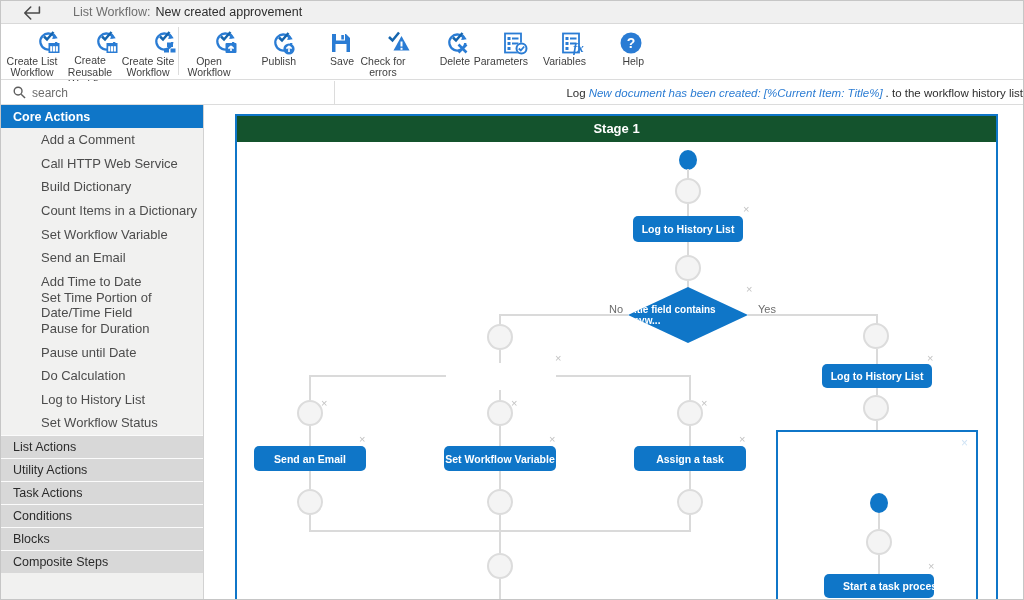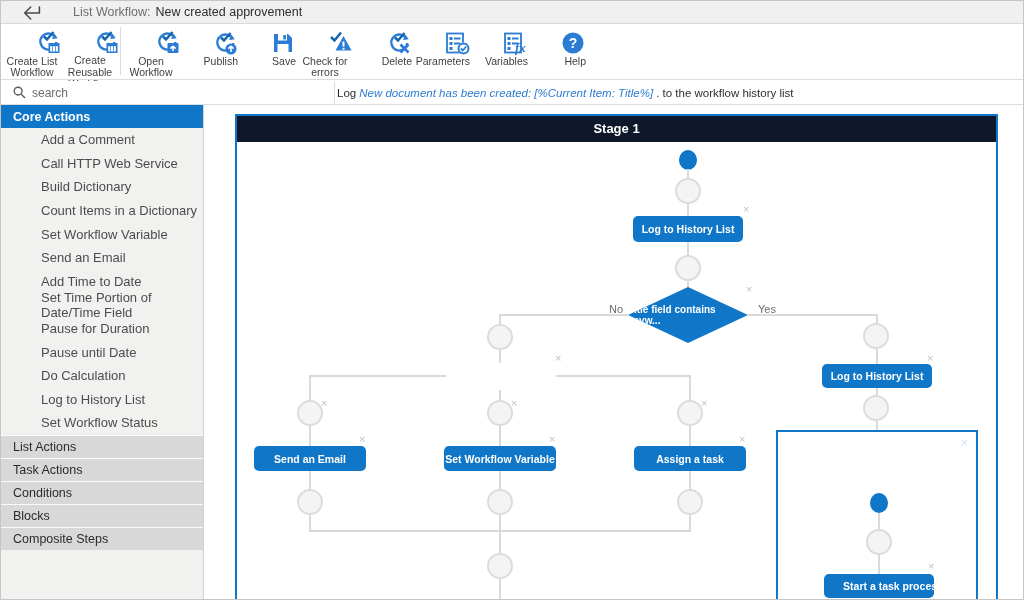--- a/index.html
+++ b/index.html
@@ -20,33 +20,33 @@
   .rb-item { display:flex; flex-direction:column; align-items:flex-end; padding-top:4px; cursor:pointer; }
   .rb-icon { height:27px; display:flex; align-items:center; justify-content:center; }
   .rb-label { font-size:10.5px; line-height:1.12; color:#3f3f3f; text-align:center; white-space:pre-line; }
 
   
   .subrow { position:absolute; left:0; top:80px; width:100%; height:24px; }
   .searchbox { position:absolute; left:0; top:0; width:334px; height:24px; border-right:1px solid #dcdcdc; border-bottom:1px solid #dcdcdc; display:flex; align-items:center; background:#fff; }
   .searchbox svg { margin:0 6px 0 12px; }
   .searchbox input { border:none; outline:none; flex:1; font-size:12px; color:#14532d; font-family:Liberation Sans, sans-serif; }
   .searchbox input::placeholder { color:#6d6d6d; }
-  .statusline { position:absolute; left:332px; top:0; right:0; height:24px; border-bottom:1px solid #dcdcdc; display:flex; align-items:center; padding-left:4px; font-size:11.5px; color:#2e2e2e; white-space:nowrap; overflow:hidden; }
+  .statusline { position:absolute; left:332px; top:0; right:0; height:24px; border-bottom:1px solid #dcdcdc; display:flex; align-items:center; padding-left:4px; font-size:11.5px; color:#2e2e2e; white-space:nowrap; overflow:hidden;justify-content:flex-end; }
   .statusline .lnk { color:#2b7cd3; margin:0 3px;font-style:italic; }
 
   
   .sidebar { position:absolute; left:0; top:104px; width:203px; bottom:0; background:#f1f1f0; border-right:1px solid #d2d2d2; overflow:hidden; }
   .cat-active { height:23px; background:#0f76c8; color:#fff; font-size:12.5px; font-weight:bold; display:flex; align-items:center; padding-left:12px; cursor:pointer; }
   .sb-item { height:23.6px; display:flex; align-items:center; padding-left:40px; font-size:13px; color:#4c4c4c; cursor:pointer; }
   .sb-cat { height:23px; background:#d8d8d8; color:#2b2b2b; font-size:12.5px; display:flex; align-items:center; padding-left:12px; border-top:1px solid #fbfbfb; cursor:pointer; }
 
   
   .canvas { position:absolute; left:204px; top:104px; right:0; bottom:0; background:#fff; overflow:hidden; }
   .stage { position:absolute; left:30px; top:9px; width:763px; height:487px; border:2px solid #0f76c8; background:#fff; overflow:hidden; }
-  .stage-header { position:absolute; left:-2px; top:-2px; width:763px; height:28px; background:#0f172a; color:#fff; font-size:13px; font-weight:bold; display:flex; align-items:center; justify-content:center; }
+  .stage-header { position:absolute; left:-2px; top:-2px; width:763px; height:28px; background:#14532d; color:#fff; font-size:13px; font-weight:bold; display:flex; align-items:center; justify-content:center; }
 
   .vline,.hline { position:absolute; background:#dadada; }
   .node-circle { position:absolute; width:26px; height:26px; border-radius:50%; background:#f4f4f4; border:2px solid #dcdcdc; }
   .start-node { position:absolute; width:18px; height:20px; border-radius:50%; background:#0f76c8; }
   .wf-btn { position:absolute; background:#0f76c8; color:#fff; font-weight:bold; font-size:10.5px; border-radius:5px; display:flex; align-items:center; justify-content:center; white-space:nowrap; cursor:pointer; }
   .del { position:absolute; color:#c2c2c2; font-size:11px; line-height:10px; cursor:pointer; }
   .branch-lbl { position:absolute; font-size:11px; color:#6c6c6c; }
   .diamond { position:absolute; left:391px; top:171px; width:120px; height:56px; background:#0f76c8; clip-path:polygon(50% 0,100% 50%,50% 100%,0 50%); display:flex; align-items:center; justify-content:center; color:#fff; font-size:10px; font-weight:bold; cursor:pointer; }
   .plus-circle { width:15px; height:15px; border-radius:50%; background:rgba(255,255,255,.3); color:#fff; font-size:11px; font-weight:bold; display:flex; align-items:center; justify-content:center; margin-left:7px; }
   .loopbox { position:absolute; left:539px; top:314px; width:202px; height:172px; border:2px solid #0f76c8; background:#fff; }
@@ -92,20 +92,33 @@
               <path d="M20.5 9 A8 8 0 1 0 21.3 13" fill="none" stroke="#2a7cd4" stroke-width="2.3"></path>
               <path d="M19.3 4.6 l3.4 4.6 -5.6 .9 z" fill="#2a7cd4"></path>
               <path d="M9 7.5 l3 3 L18.5 3" fill="none" stroke="#1565ae" stroke-width="2.5"></path>
               <rect x="13.5" y="14" width="11" height="10" fill="#2a7cd4"></rect>
               <rect x="15.2" y="17.2" width="2.1" height="5.3" fill="#fff"></rect>
               <rect x="18" y="17.2" width="2.1" height="5.3" fill="#fff"></rect>
               <rect x="20.8" y="17.2" width="2.1" height="5.3" fill="#fff"></rect>
             </svg>
           </span>
     <span class="rb-label">Create Reusable Workflow</span>
+  </div>
+        <div class="rb-item" style="width:58px;">
+    <span class="rb-icon">
+            <svg width="26" height="26" viewBox="0 0 26 26">
+              <path d="M20.5 9 A8 8 0 1 0 21.3 13" fill="none" stroke="#2a7cd4" stroke-width="2.3"></path>
+              <path d="M19.3 4.6 l3.4 4.6 -5.6 .9 z" fill="#2a7cd4"></path>
+              <path d="M9 7.5 l3 3 L18.5 3" fill="none" stroke="#1565ae" stroke-width="2.5"></path>
+              <rect x="16" y="13.5" width="6" height="4.5" fill="#2a7cd4"></rect>
+              <rect x="13" y="19.5" width="5" height="4" fill="#2a7cd4"></rect>
+              <rect x="19.5" y="19.5" width="5" height="4" fill="#2a7cd4"></rect>
+            </svg>
+          </span>
+    <span class="rb-label">Create Site Workflow</span>
   </div>
       </div>
     <div class="rb-sep"></div>
     <div class="rb-group">
         <div class="rb-item" style="width:58px;">
     <span class="rb-icon">
             <svg width="26" height="26" viewBox="0 0 26 26">
               <path d="M20.5 9 A8 8 0 1 0 21.3 13" fill="none" stroke="#2a7cd4" stroke-width="2.3"></path>
               <path d="M19.3 4.6 l3.4 4.6 -5.6 .9 z" fill="#2a7cd4"></path>
               <path d="M9 7.5 l3 3 L18.5 3" fill="none" stroke="#1565ae" stroke-width="2.5"></path>
@@ -229,20 +242,21 @@
         <div class="sb-item">Add Time to Date</div>
         <div class="sb-item">Set Time Portion of Date/Time Field</div>
         <div class="sb-item">Pause for Duration</div>
         <div class="sb-item">Pause until Date</div>
         <div class="sb-item">Do Calculation</div>
         <div class="sb-item">Log to History List</div>
         <div class="sb-item">Set Workflow Status</div>
       </div>
     <div>
         <div class="sb-cat">List Actions</div>
+        <div class="sb-cat">Utility Actions</div>
         <div class="sb-cat">Task Actions</div>
         <div class="sb-cat">Conditions</div>
         <div class="sb-cat">Blocks</div>
         <div class="sb-cat">Composite Steps</div>
       </div>
   </div>
 
   <div class="canvas">
     <div class="stage">
       <div class="stage-header">Stage 1</div>

